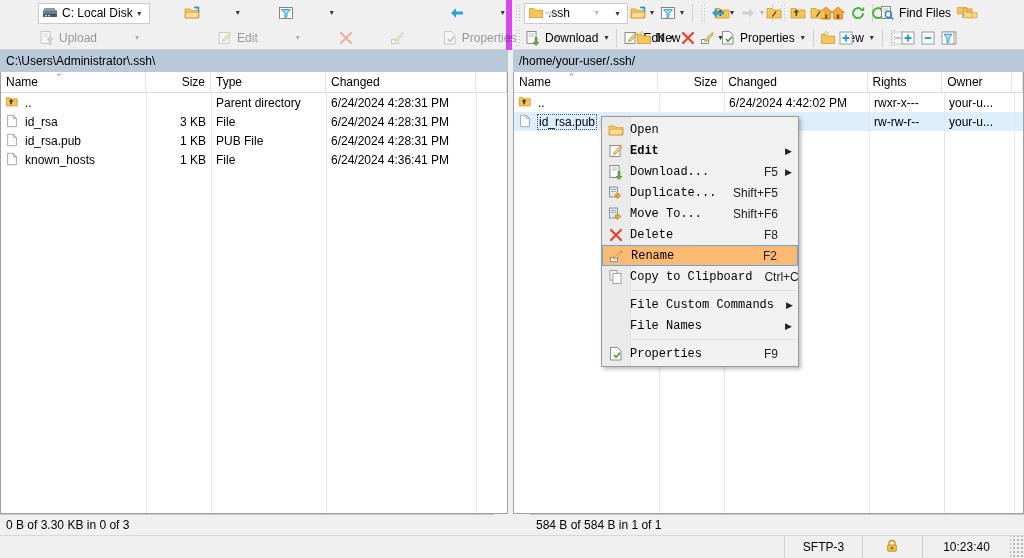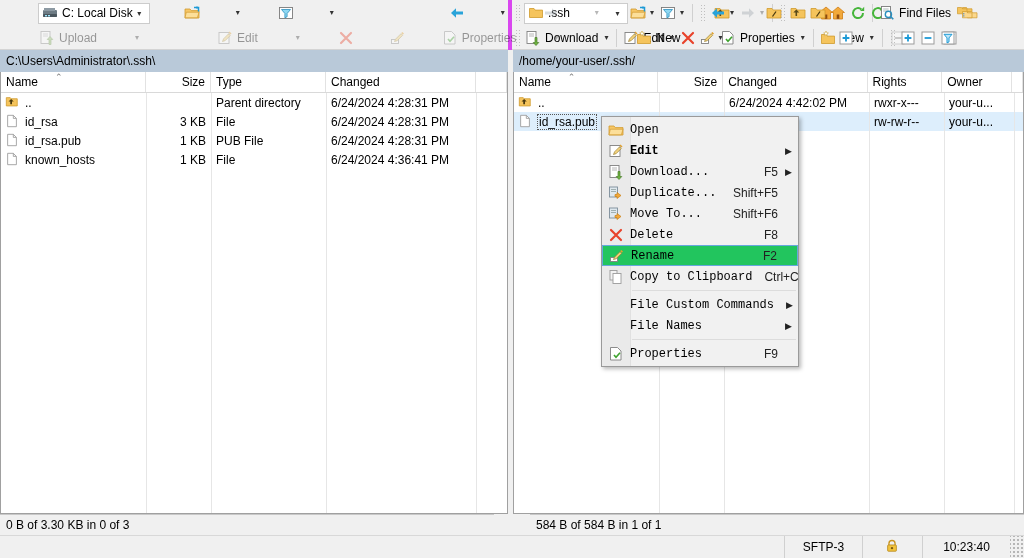--- a/index.html
+++ b/index.html
@@ -17,21 +17,21 @@
     position: relative;
     display: flex;
     flex-direction: column;
     background: #f0f0f0;
   }
 
   
   .toolbar-rows { display: flex; flex-direction: column; }
   .tb-row { display: flex; height: 26px; background: #f0f0f0; }
   .tb-half { display: flex; align-items: center; height: 26px; }
-  .tb-half.left { width: 512px; border-right: 4px solid #d946ef; gap: 32px; }
+  .tb-half.left { width: 512px; border-right: 6px solid #d946ef; gap: 32px; }
   .tb-half.right { width: 512px; }
   .tb-row.second { height: 24px; border-bottom: 1px solid #d4d4d4; }
   .tb-row.second .tb-half { height: 24px; }
 
   .grip {
     width: 6px; height: 18px; margin: 0 2px 0 3px;
     background-image: radial-gradient(circle, #b6b6b6 0.9px, transparent 1px);
     background-size: 3px 3px;
     opacity: .85;
   }
@@ -178,21 +178,21 @@
     border-right: 1px solid #e0e0e0;
   }
   .ctx-item {
     position: relative;
     display: flex; align-items: center;
     height: 21px;
     padding: 0 6px 0 0;
     z-index: 2;
   }
   .ctx-item.selected {
-    background: #22c55e;
+    background: #fdba74;
     border: 1px solid #66a7dd;
     height: 21px;
   }
   .ctx-ico {
     width: 28px; min-width: 28px;
     display: flex; align-items: center; justify-content: center;
   }
   .ctx-label { flex: 1 1 auto; white-space: nowrap; font-family: Liberation Mono, monospace; }
   .ctx-label.bold { font-weight: bold; }
   .ctx-accel { color: #222; margin-left: 12px; white-space: nowrap; }

